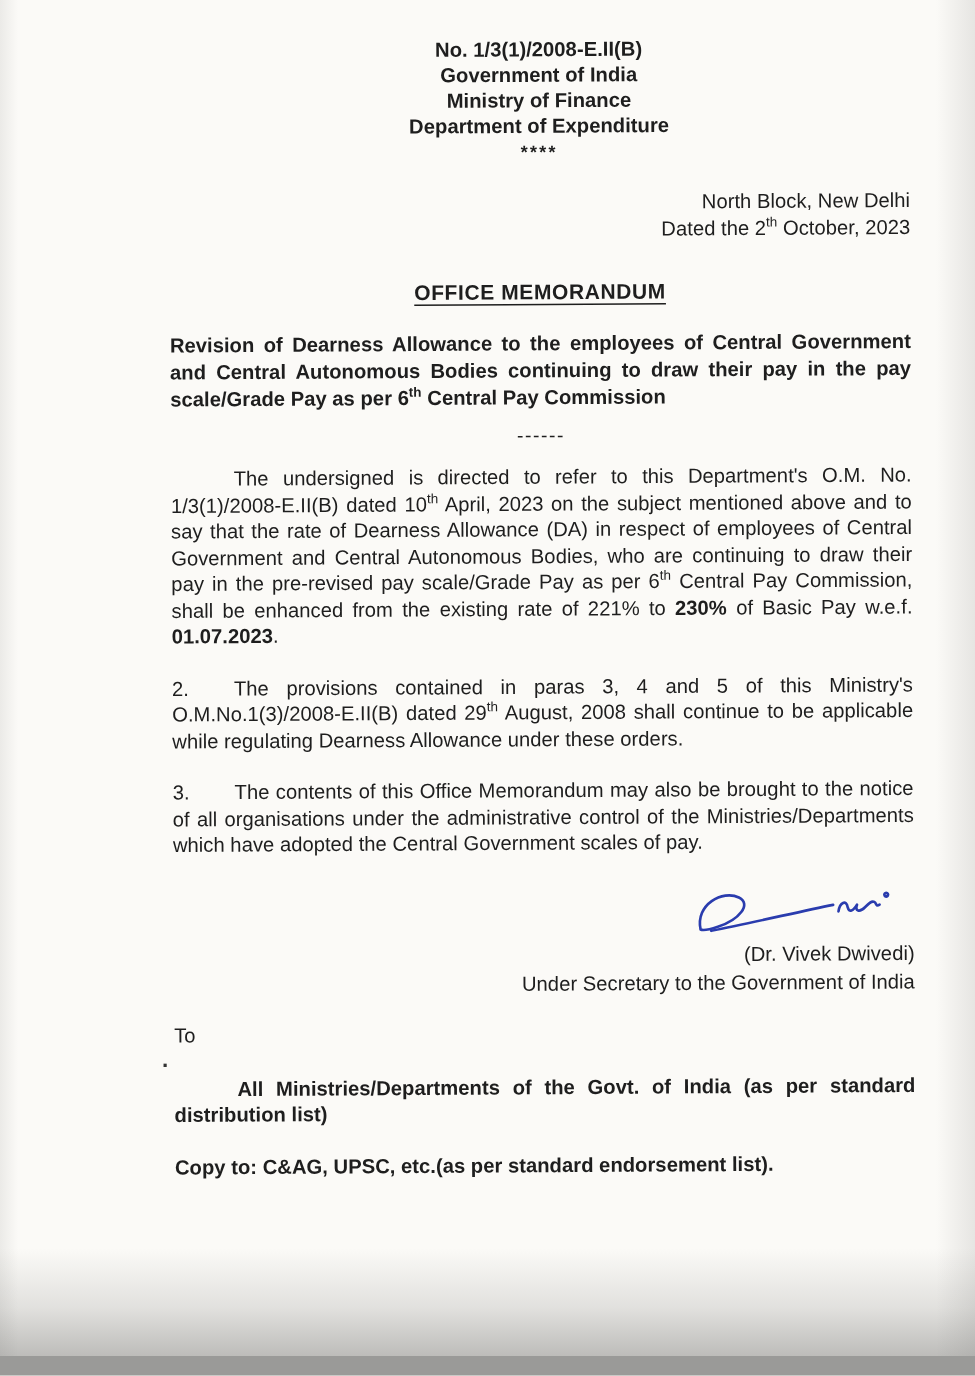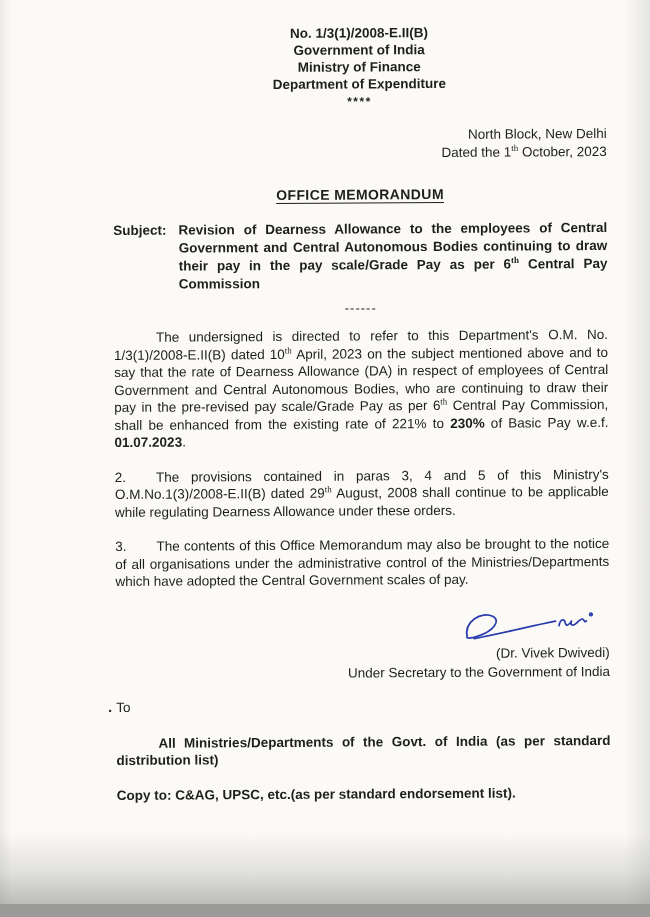--- a/index.html
+++ b/index.html
@@ -30,21 +30,21 @@
   .subject { display:flex; gap:12px; font-weight:bold; font-size:13.5px; line-height:18px; }
   .subject-label { flex:0 0 50px; }
   .subject-text { flex:1; text-align:justify; }
 
   .divider { text-align:center; margin:8px 0 12px; letter-spacing:1px; font-size:13px; }
 
   .para { font-size:13.5px; line-height:17.5px; text-align:justify; margin:0 0 17px; }
   .indent { text-indent:42px; }
   .pnum { margin-right:30px; }
   .bold { font-weight:bold; }
-  .sup { font-size:9px; vertical-align:super; line-height:0;font-family:Liberation Serif, serif; }
+  .sup { font-size:9px; vertical-align:super; line-height:0; }
 
   .sig-block { text-align:right; margin-top:2px; margin-bottom:8px; }
   .sig { width:152px; height:46px; margin-right:2px; margin-bottom:-12px; display:inline-block; }
   .sig-name, .sig-title { font-size:13.5px; line-height:19px; }
 
   .to-label { margin:16px 0 20px; font-size:13.5px; }
 
   .artifact { position:absolute; left:108px; top:698px; font-size:15px; font-weight:bold; color:#333; }
 
   .shade { position:absolute; pointer-events:none; }
@@ -64,27 +64,26 @@
     <header class="doc-header">
       <div>No. 1/3(1)/2008-E.II(B)</div>
       <div>Government of India</div>
       <div>Ministry of Finance</div>
       <div>Department of Expenditure</div>
       <div class="stars">****</div>
     </header>
 
     <div class="dateline">
       <div>North Block, New Delhi</div>
-      <div><span>Dated the 1</span><span class="sup">th</span><span> October, 2023</span></div>
+      <div><span>Dated the 2</span><span class="sup">th</span><span> October, 2023</span></div>
     </div>
 
     <h1 class="title">OFFICE MEMORANDUM</h1>
 
     <div class="subject">
-      <span class="subject-label">Subject:</span>
       <div class="subject-text"><span>Revision of Dearness Allowance to the employees of Central Government and Central Autonomous Bodies continuing to draw their pay in the pay scale/Grade Pay as per 6</span><span class="sup">th</span><span> Central Pay Commission</span></div>
     </div>
 
     <div class="divider">------</div>
 
     <p class="para indent"><span>The undersigned is directed to refer to this Department's O.M. No. 1/3(1)/2008-E.II(B) dated 10</span><span class="sup">th</span><span> April, 2023 on the subject mentioned above and to say that the rate of Dearness Allowance (DA) in respect of employees of Central Government and Central Autonomous Bodies, who are continuing to draw their pay in the pre-revised pay scale/Grade Pay as per 6</span><span class="sup">th</span><span> Central Pay Commission, shall be enhanced from the existing rate of 221% to </span><span class="bold">230%</span><span> of Basic Pay w.e.f. </span><span class="bold">01.07.2023</span><span>.</span></p>
 
     <p class="para"><span class="pnum">2.</span><span>The provisions contained in paras 3, 4 and 5 of this Ministry's O.M.No.1(3)/2008-E.II(B) dated 29</span><span class="sup">th</span><span> August, 2008 shall continue to be applicable while regulating Dearness Allowance under these orders.</span></p>
 
     <p class="para"><span class="pnum">3.</span><span>The contents of this Office Memorandum may also be brought to the notice of all organisations under the administrative control of the Ministries/Departments which have adopted the Central Government scales of pay.</span></p>

